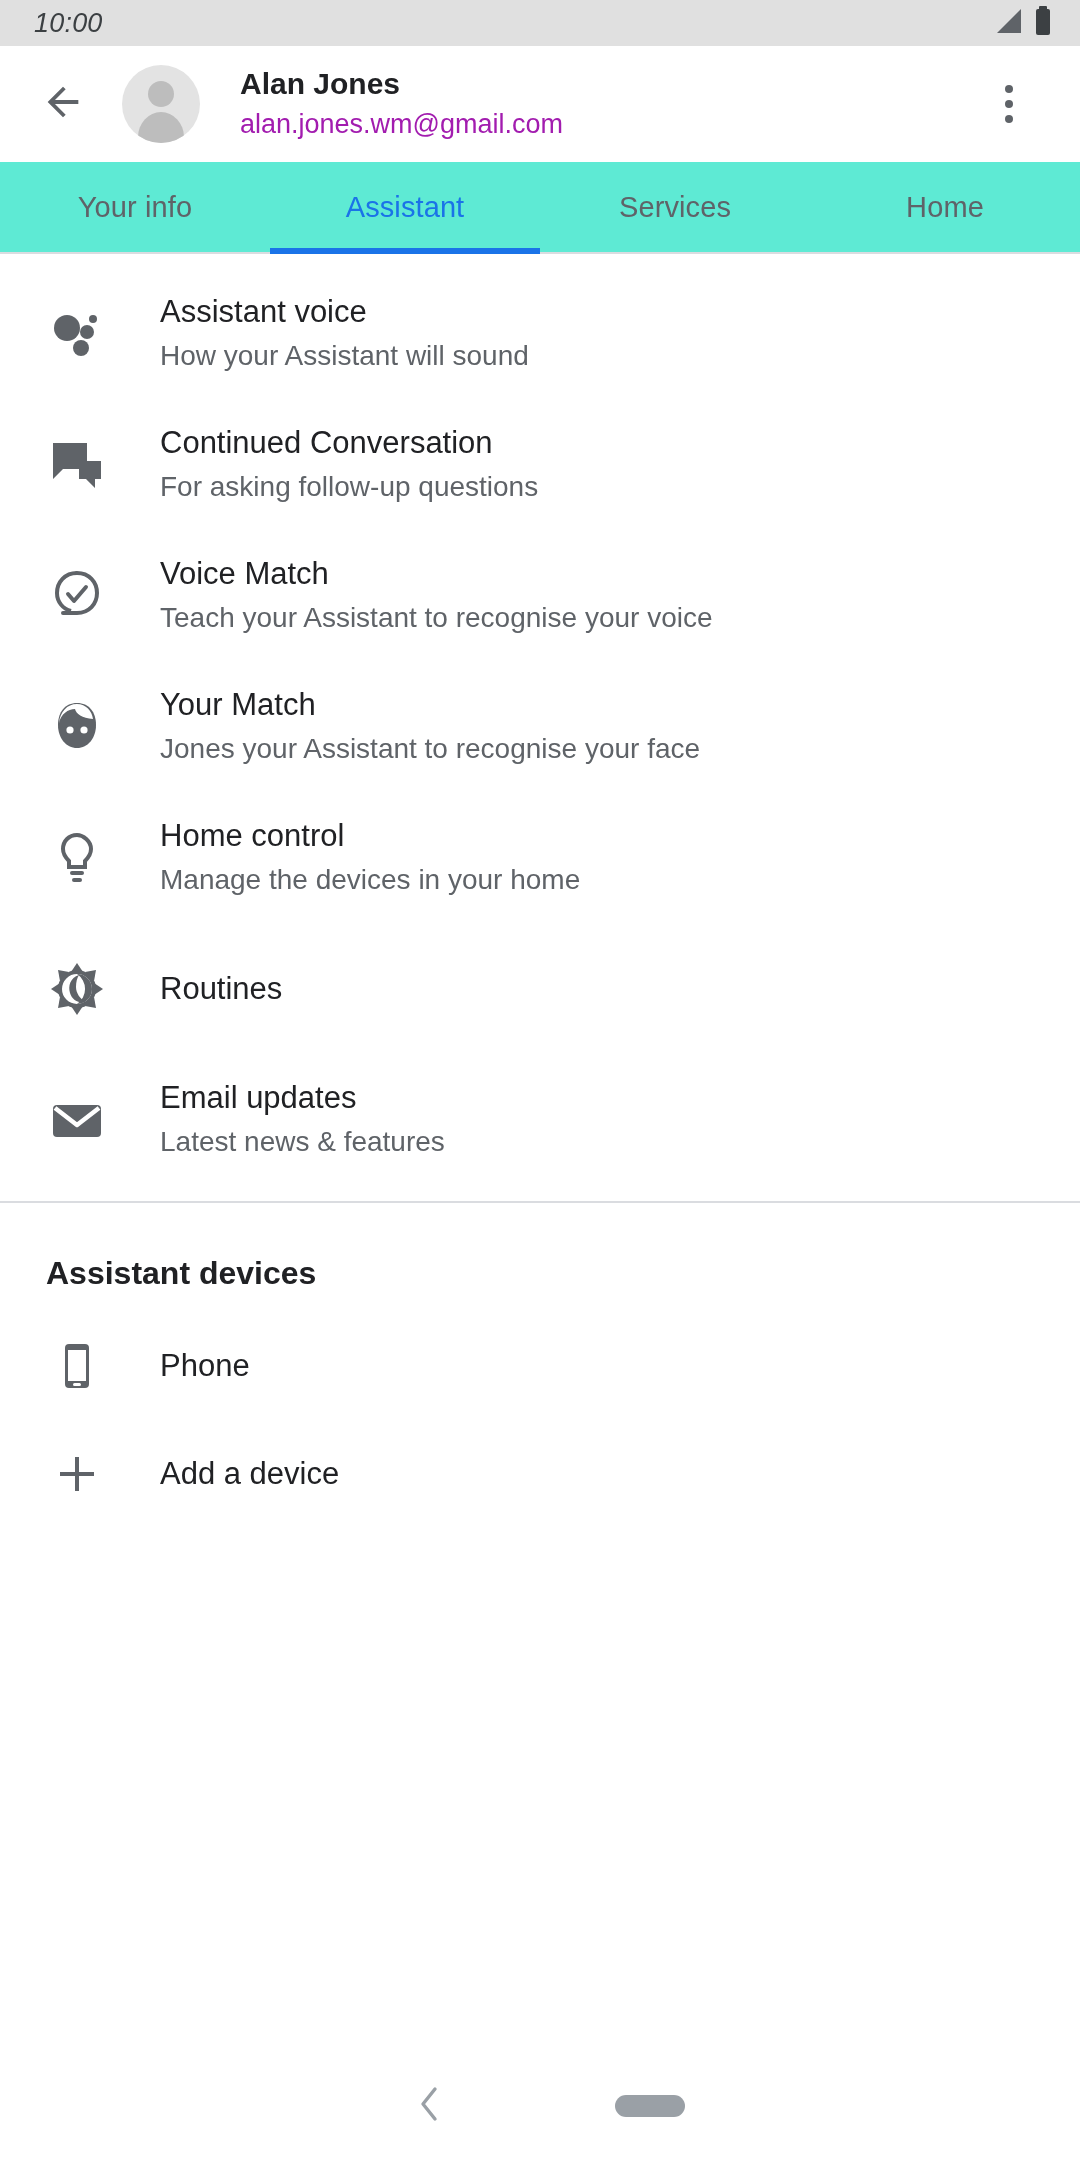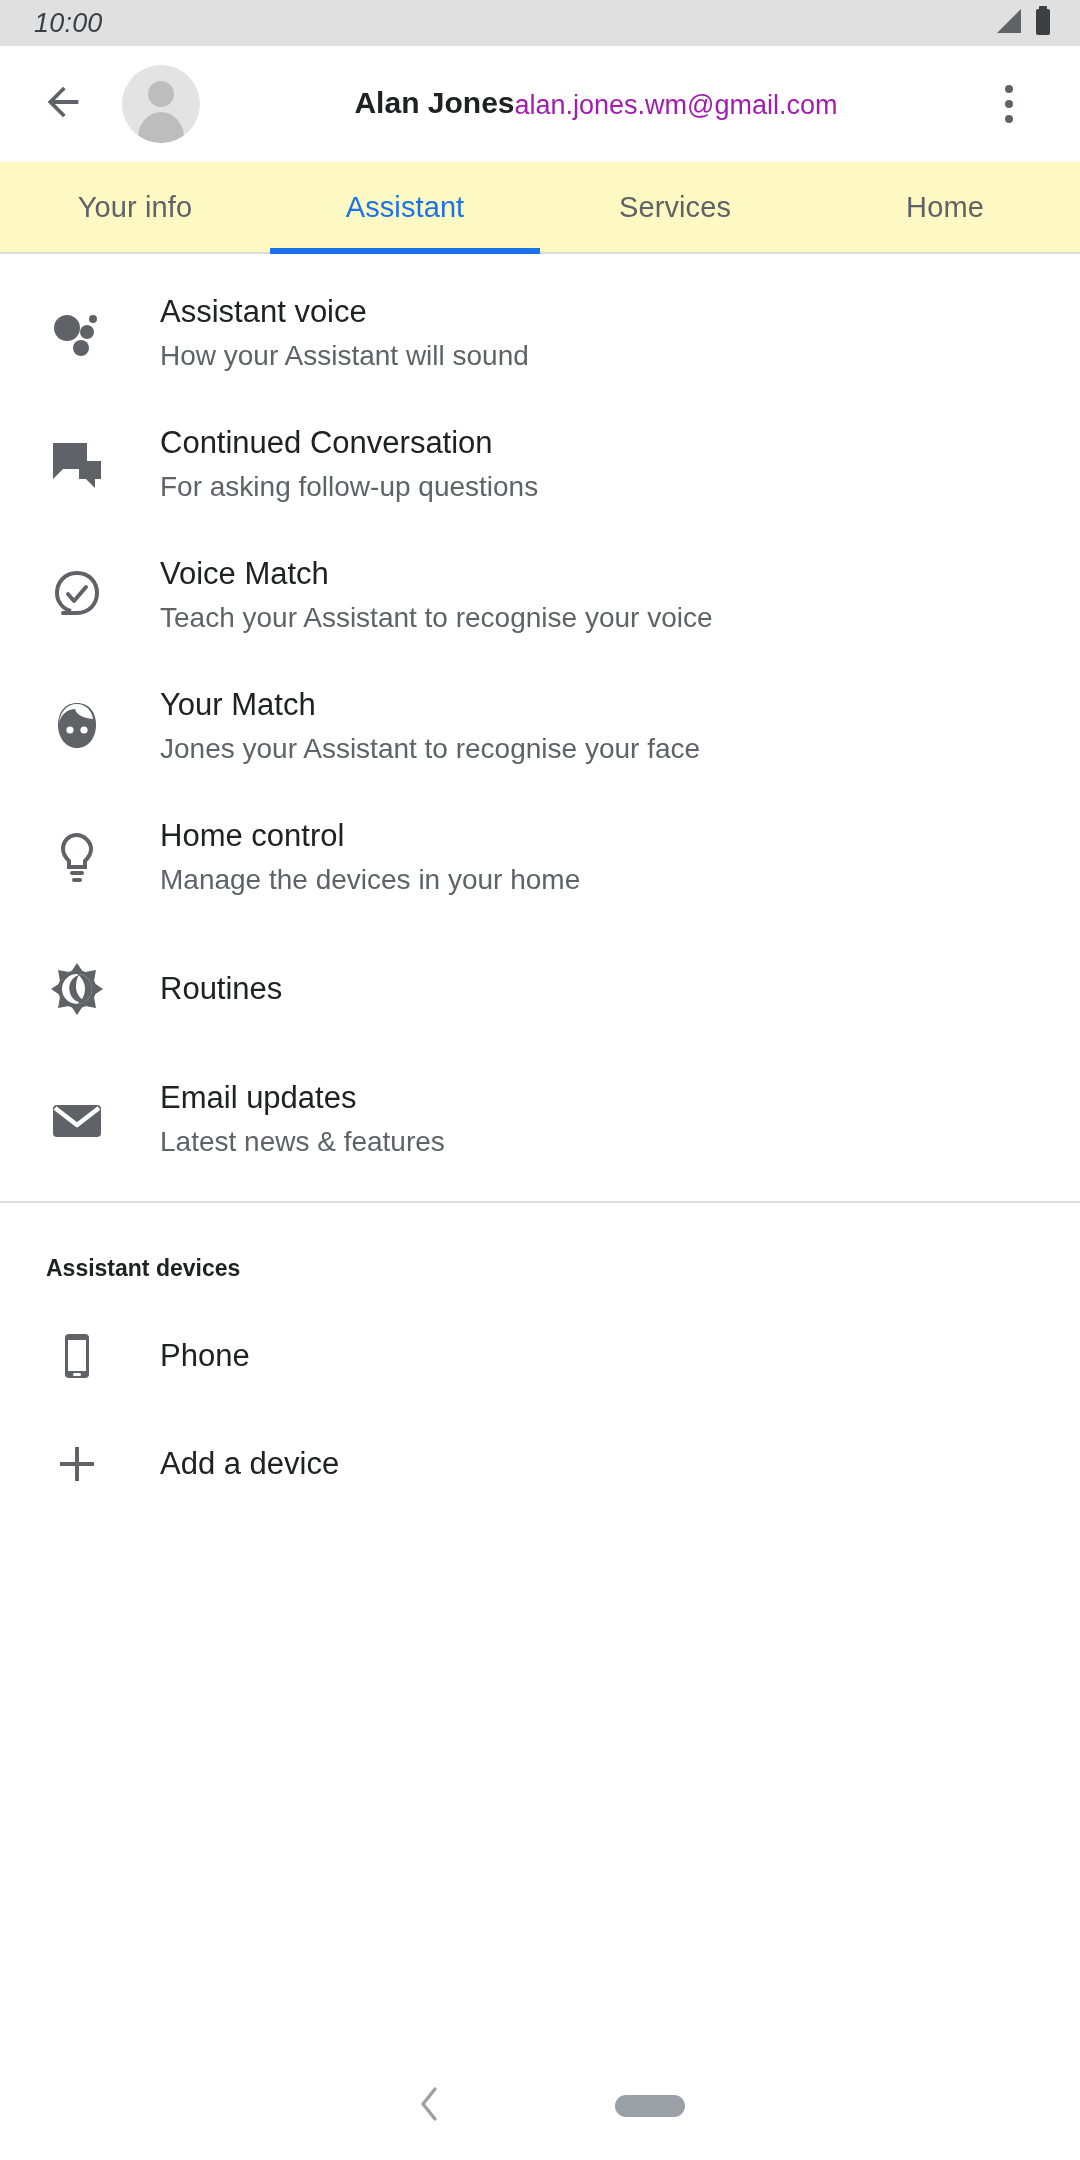--- a/index.html
+++ b/index.html
@@ -78,23 +78,23 @@
     content: "";
     position: absolute;
     width: 46px;
     height: 36px;
     border-radius: 50% 50% 46% 46% / 70% 70% 30% 30%;
     background: #bdbdbd;
     left: 16px;
     top: 47px;
   }
   .account-text {
-    margin-left: 18px;
-    display: flex;
-    flex-direction: row;
+    margin-left: 40px;
+    display: flex;
+    flex-direction: column;
     justify-content: center;
     flex: 1 1 auto;
   }
   .account-name {
     font-size: 30px;
     color: #202124;
     font-weight: bold;
     line-height: 38px;
   }
   .account-email {
@@ -119,21 +119,21 @@
     height: 8px;
     border-radius: 50%;
     background: #5f6368;
   }
 
   
   .tabs {
     height: 90px;
     display: flex;
     align-items: stretch;
-    background: #fef9c3;
+    background: #5eead4;
     border-bottom: 2px solid #dadce0;
   }
   .tab {
     flex: 1 1 0;
     display: flex;
     align-items: center;
     justify-content: center;
     position: relative;
     font-size: 29px;
     color: #5f6368;
@@ -190,21 +190,21 @@
     margin-top: 1px;
   }
   .section-divider {
     height: 2px;
     background: #dadce0;
     margin-top: 16px;
   }
 
   
   .section-title {
-    font-size: 23px;
+    font-size: 32px;
     font-weight: bold;
     color: #202124;
     padding: 52px 46px 20px 46px;
   }
   .device-row {
     display: flex;
     align-items: center;
     min-height: 108px;
     padding: 0 40px 0 46px;
     box-sizing: border-box;

